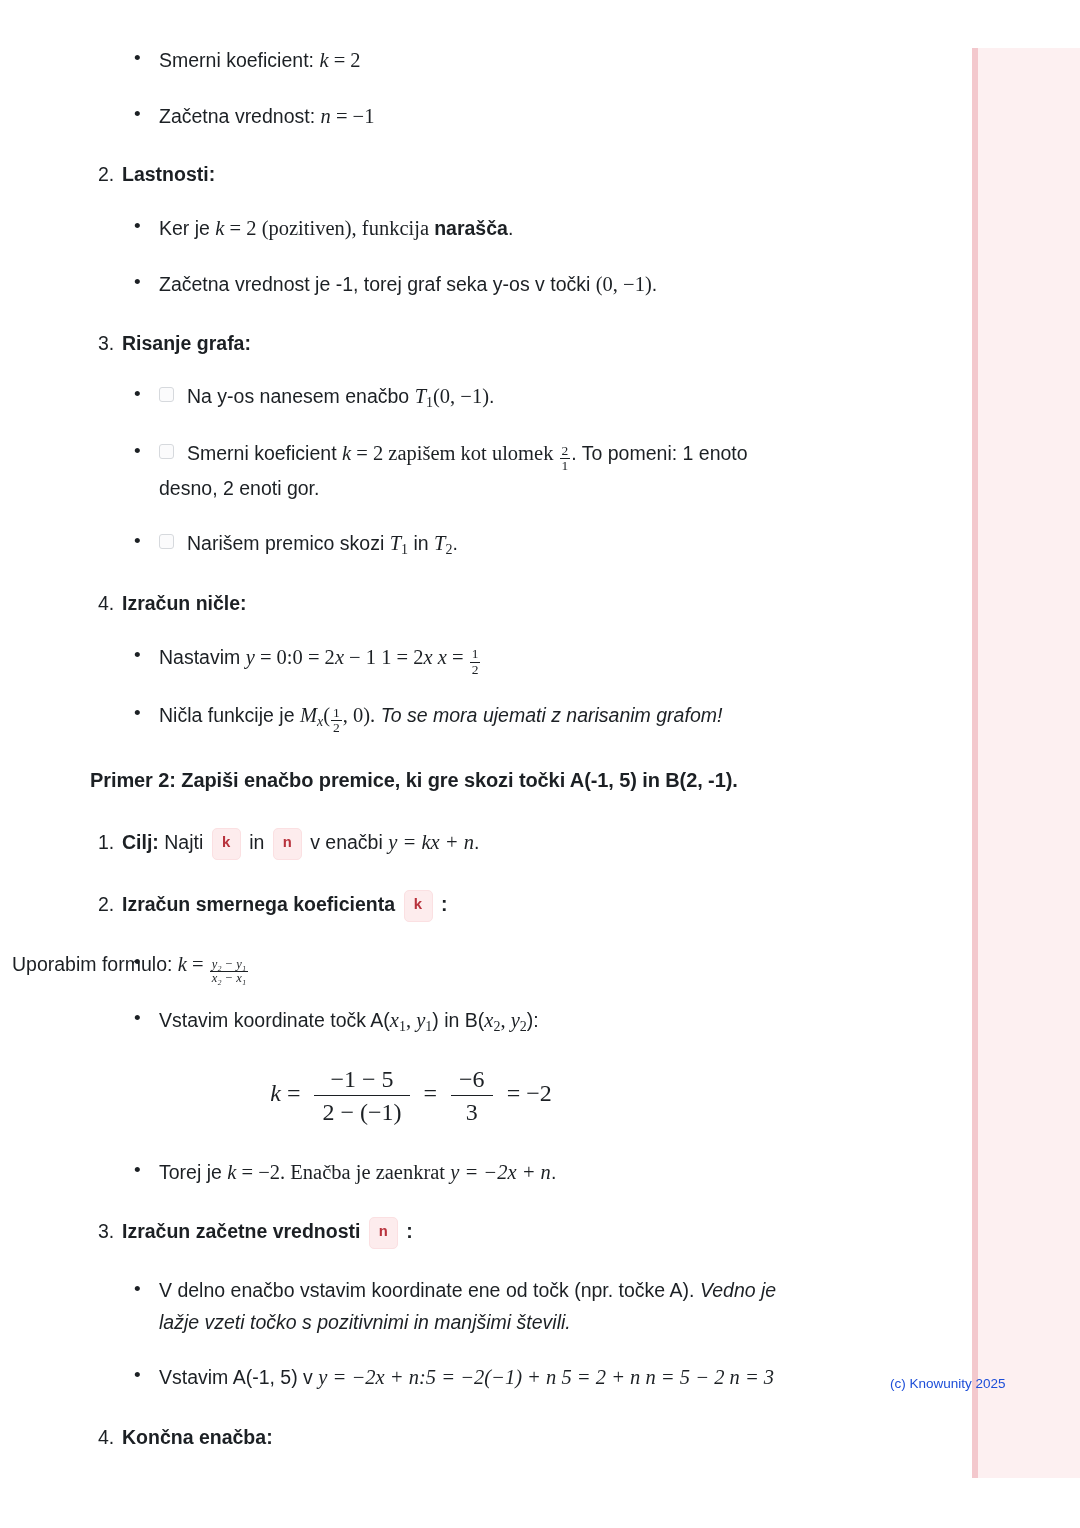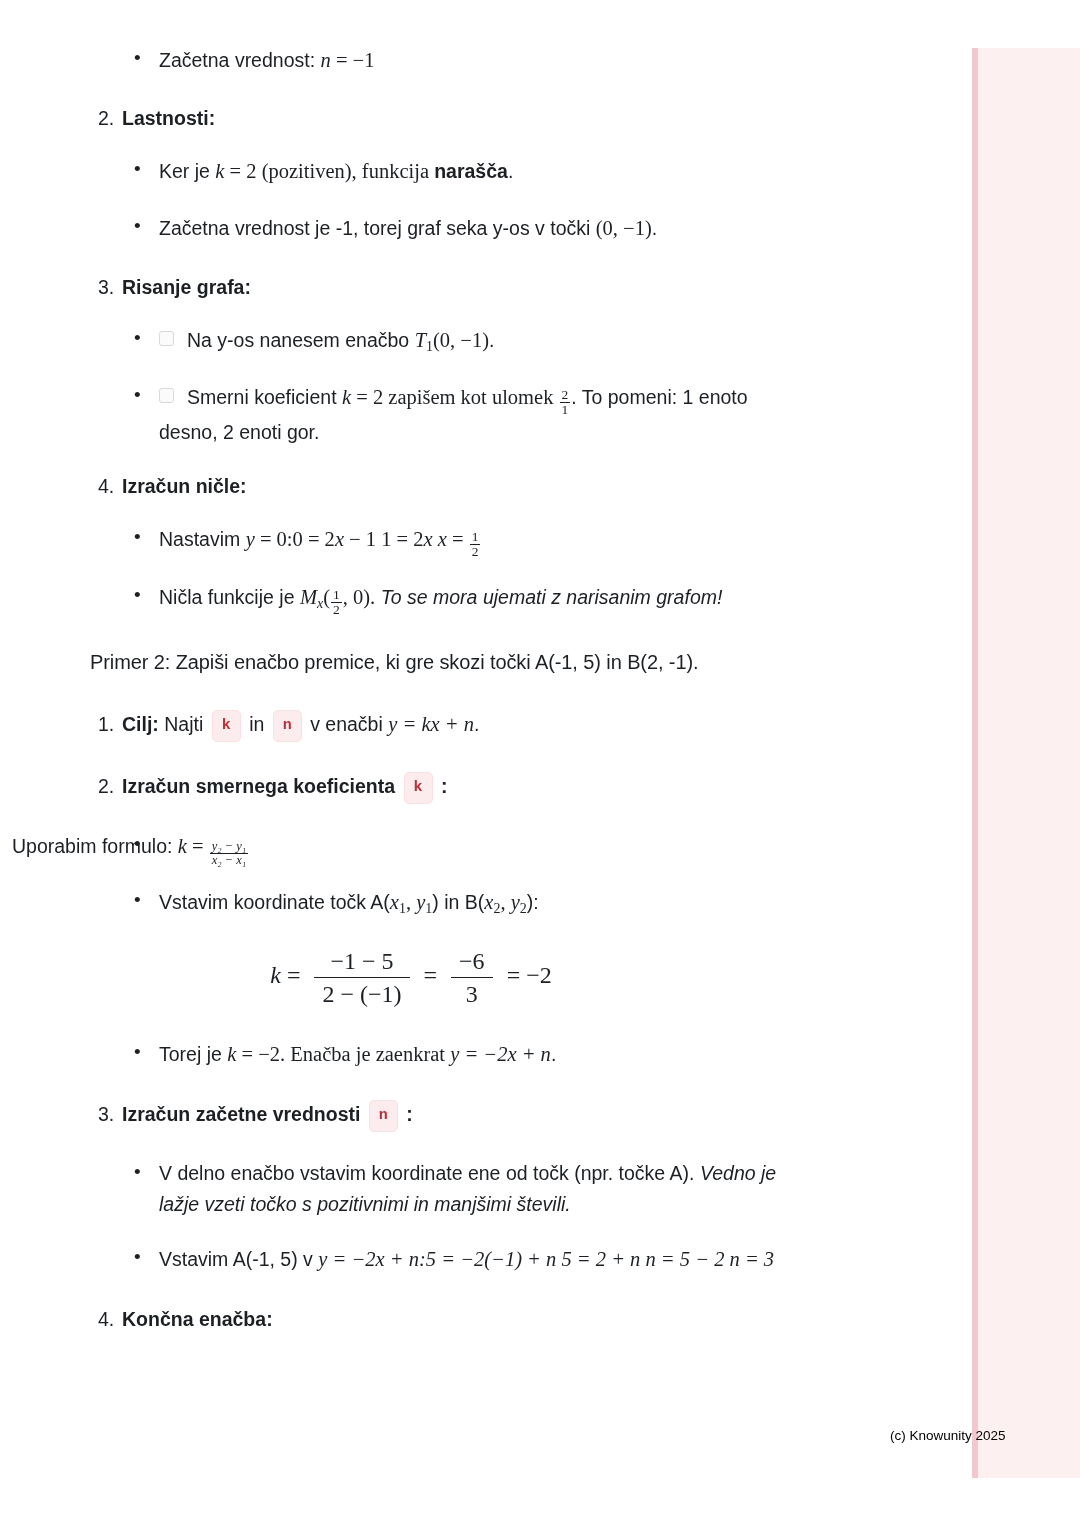--- a/index.html
+++ b/index.html
@@ -80,21 +80,21 @@
     top: -1px;
     font-size: 19px;
     color: #1c2024;
   }
 
   .gap-after-head { height: 22px; }
 
   
   .primer-head {
     font-size: 20px;
-    font-weight: normal;
+    font-weight: bold;
     padding-left: 90px;
     padding-right: 190px;
     line-height: 1.5;
     margin: 0;
     letter-spacing: -0.1px;
   }
 
   
   .m {
     font-family: "Liberation Serif", serif;
@@ -192,37 +192,40 @@
   }
   .dfrac .dnum { display: block; padding: 0 8px 2px 8px; font-size: 24px; }
   .dfrac .dden { display: block; padding: 2px 8px 0 8px; font-size: 24px; border-top: 1.4px solid #1c2024; }
   .eq-var { font-style: italic; }
   .eq-op  { font-style: normal; }
 
   
   #watermark {
     position: absolute;
     left: 890px;
-    top: 1428px;
+    top: 1376px;
     font-size: 13.5px;
-    color: #000000;
+    color: #1d4ed8;
     white-space: nowrap;
     font-family: "Liberation Sans", sans-serif;
   }
 </style>
 </head>
 <body>
 
 <div id="pink-band"></div>
 <div id="pink-band-rule"></div>
 
 <div id="page">
 
   <div class="block">
 
+    <div class="ul-item" style="margin-bottom:23px;">
+      <span>Smerni koeficient: </span><span class="m">k</span><span class="mn"> = 2</span>
+    </div>
 
     <div class="ul-item" style="margin-bottom:26px;">
       <span>Začetna vrednost: </span><span class="m">n</span><span class="mn"> = −1</span>
     </div>
   </div>
 
   <div class="block">
     <div class="ol-item" style="margin-bottom:0;">
       <span class="num">2.</span>
       <span class="label-bold">Lastnosti:</span>
@@ -247,20 +250,23 @@
 
     <div class="ul-item" style="margin-bottom:22px;">
       <span class="cbx"></span><span>Na y-os nanesem enačbo </span><span class="m">T</span><span class="subn">1</span><span class="mn">(0, −1)</span><span>.</span>
     </div>
 
     <div class="ul-item" style="margin-bottom:22px;">
       <span class="cbx"></span><span>Smerni koeficient </span><span class="m">k</span><span class="mn"> = 2 zapišem kot ulomek </span><span class="frac"><span class="fnum">2</span><span class="fden">1</span></span><span>. To pomeni: 1 enoto desno, 2 enoti gor.</span>
     </div>
 
 
+    <div class="ul-item" style="margin-bottom:27px;">
+      <span class="cbx"></span><span>Narišem premico skozi </span><span class="m">T</span><span class="subn">1</span><span> in </span><span class="m">T</span><span class="subn">2</span><span>.</span>
+    </div>
   </div>
 
   <div class="block">
     <div class="ol-item" style="margin-bottom:0;">
       <span class="num">4.</span>
       <span class="label-bold">Izračun ničle:</span>
     </div>
     <div class="gap-after-head"></div>
 
     <div class="ul-item" style="margin-bottom:22px;">

